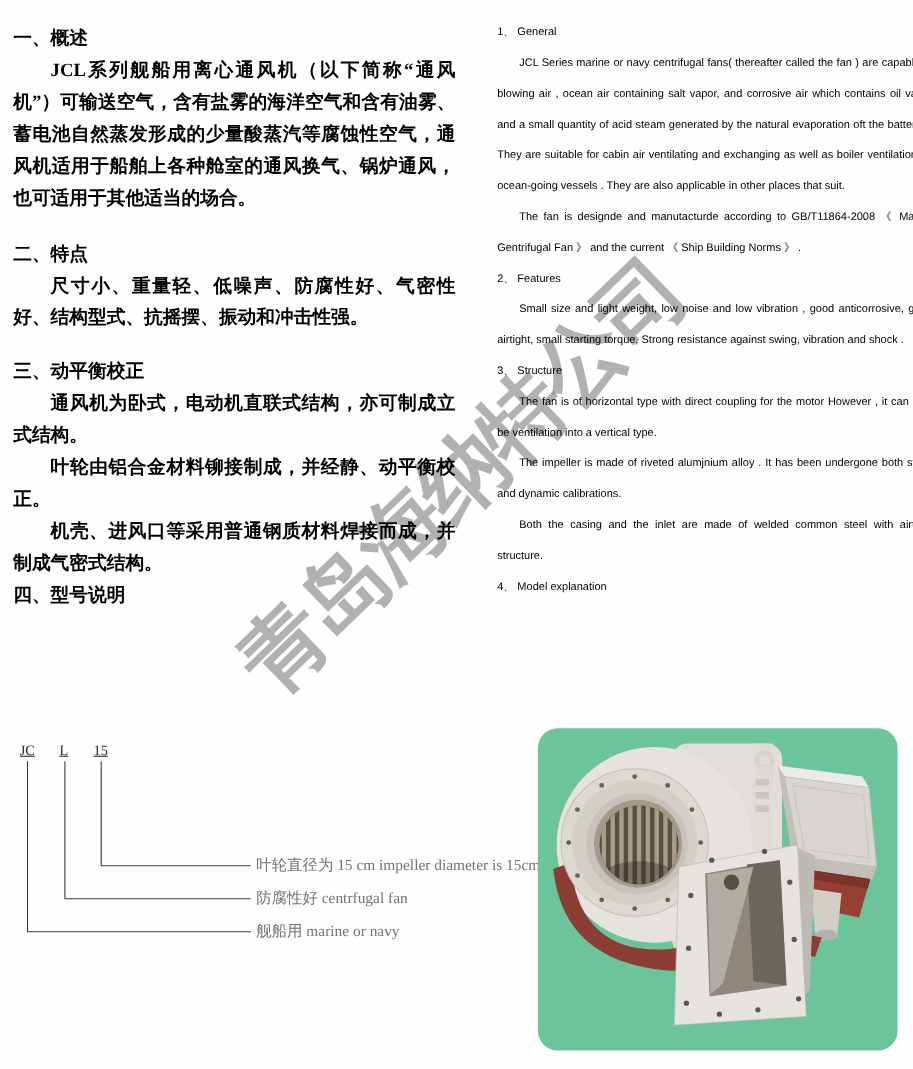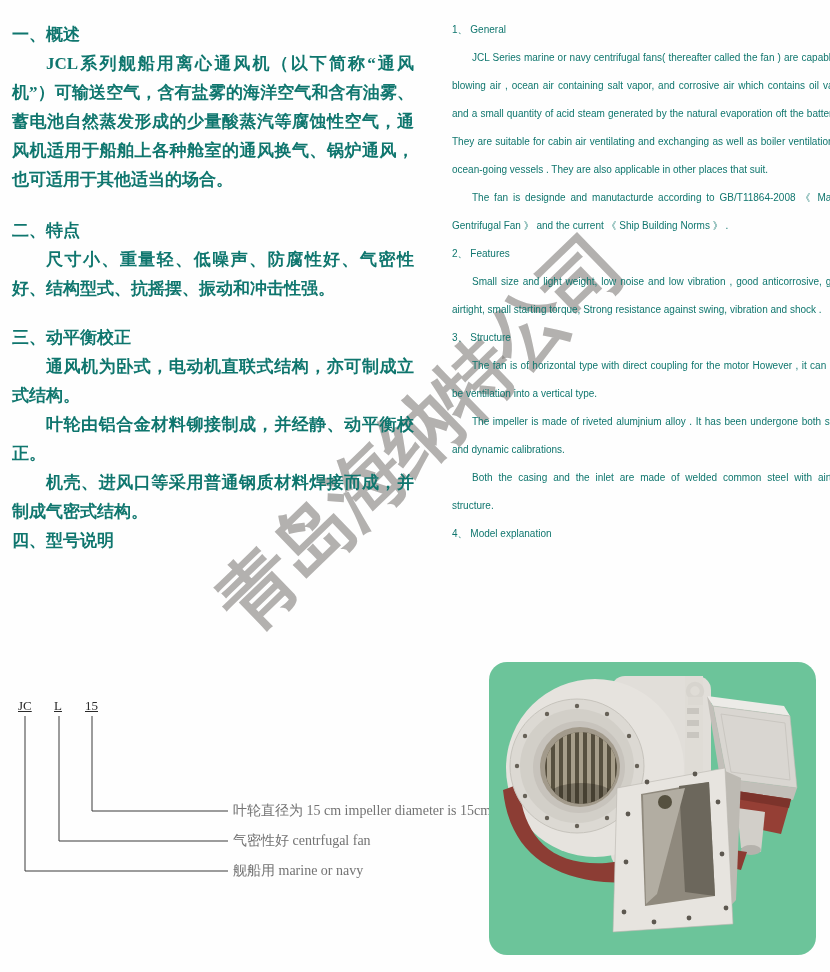--- a/index.html
+++ b/index.html
@@ -12,40 +12,40 @@
   
   .watermark{
     position:absolute;left:420px;top:434px;z-index:1;
     transform:translate(-50%,-50%) rotate(-44deg);
     font-family:"Liberation Serif", serif;font-weight:bold;
     font-size:78px;letter-spacing:-3px;white-space:nowrap;
     color:rgba(128,125,122,0.60);
   }
 
   
-  .col{position:absolute;z-index:2;color:#0f766e;}
+  .col{position:absolute;z-index:2;color:#000000;}
   .col.zh{
     left:12px;top:20px;width:402px;
     font-family:"Liberation Serif", serif;font-weight:bold;
     font-size:17px;line-height:29px;text-align:justify;
   }
   .col.en{
     left:452px;top:16px;width:396px;
     font-family:Liberation Sans, sans-serif;
     font-size:10px;line-height:28px;text-align:justify;
   }
   .col h2,.col p{margin:0;padding:0;font-size:inherit;line-height:inherit;}
   .indent{text-indent:2em;}
   .gap-lg{margin-top:42px !important;}
   .gap-md{margin-top:22px !important;}
   .gap-sm{margin-top:20px !important;}
   .en h2{font-weight:normal;}
 
   
-  .diagram{position:absolute;left:0;top:696px;width:492px;height:212px;z-index:2;}
+  .diagram{position:absolute;left:0;top:672px;width:492px;height:212px;z-index:2;}
   .diagram .code{
     position:absolute;top:2px;font-family:"Liberation Serif", serif;
     font-size:13px;color:#2a2a2a;text-decoration:underline;
   }
   .diagram svg{position:absolute;left:0;top:0;}
   .dlabel{
     position:absolute;left:233px;white-space:nowrap;
     font-family:"Liberation Serif", serif;font-size:14px;color:#737373;
   }
 
@@ -91,21 +91,21 @@
   <div class="diagram">
     <svg width="492" height="212">
       <path d="M25,20 V175 H228" fill="none" stroke="#3a3a3a" stroke-width="1"></path>
       <path d="M59,20 V145 H228" fill="none" stroke="#3a3a3a" stroke-width="1"></path>
       <path d="M92,20 V115 H228" fill="none" stroke="#3a3a3a" stroke-width="1"></path>
     </svg>
     <span class="code" style="left:18px">JC</span>
     <span class="code" style="left:54px">L</span>
     <span class="code" style="left:85px">15</span>
     <div class="dlabel" style="top:106px">叶轮直径为 15 cm impeller diameter is 15cm</div>
-    <div class="dlabel" style="top:136px">气密性好 centrfugal fan</div>
+    <div class="dlabel" style="top:136px">防腐性好 centrfugal fan</div>
     <div class="dlabel" style="top:166px">舰船用 marine or navy</div>
   </div>
 
   <div class="photo">
     <svg viewBox="0 0 327 293" width="327" height="293">
       <defs>
         <clipPath id="inletClip">
             <circle cx="92" cy="106" r="36"></circle>
           </clipPath>
       </defs>

